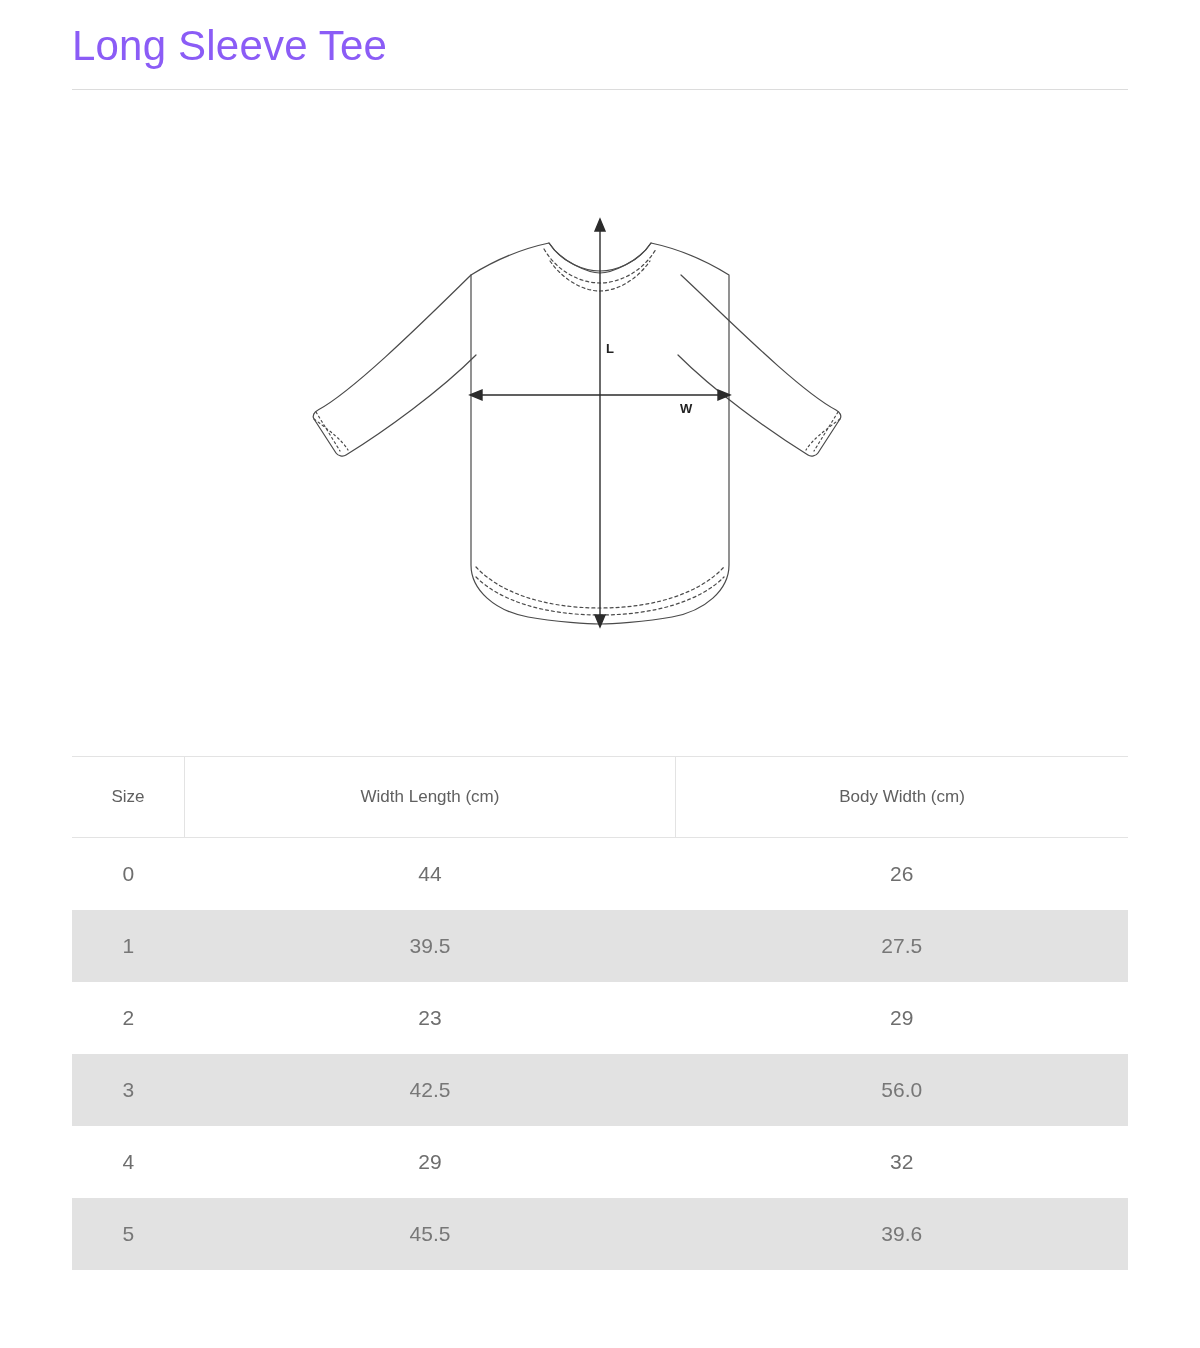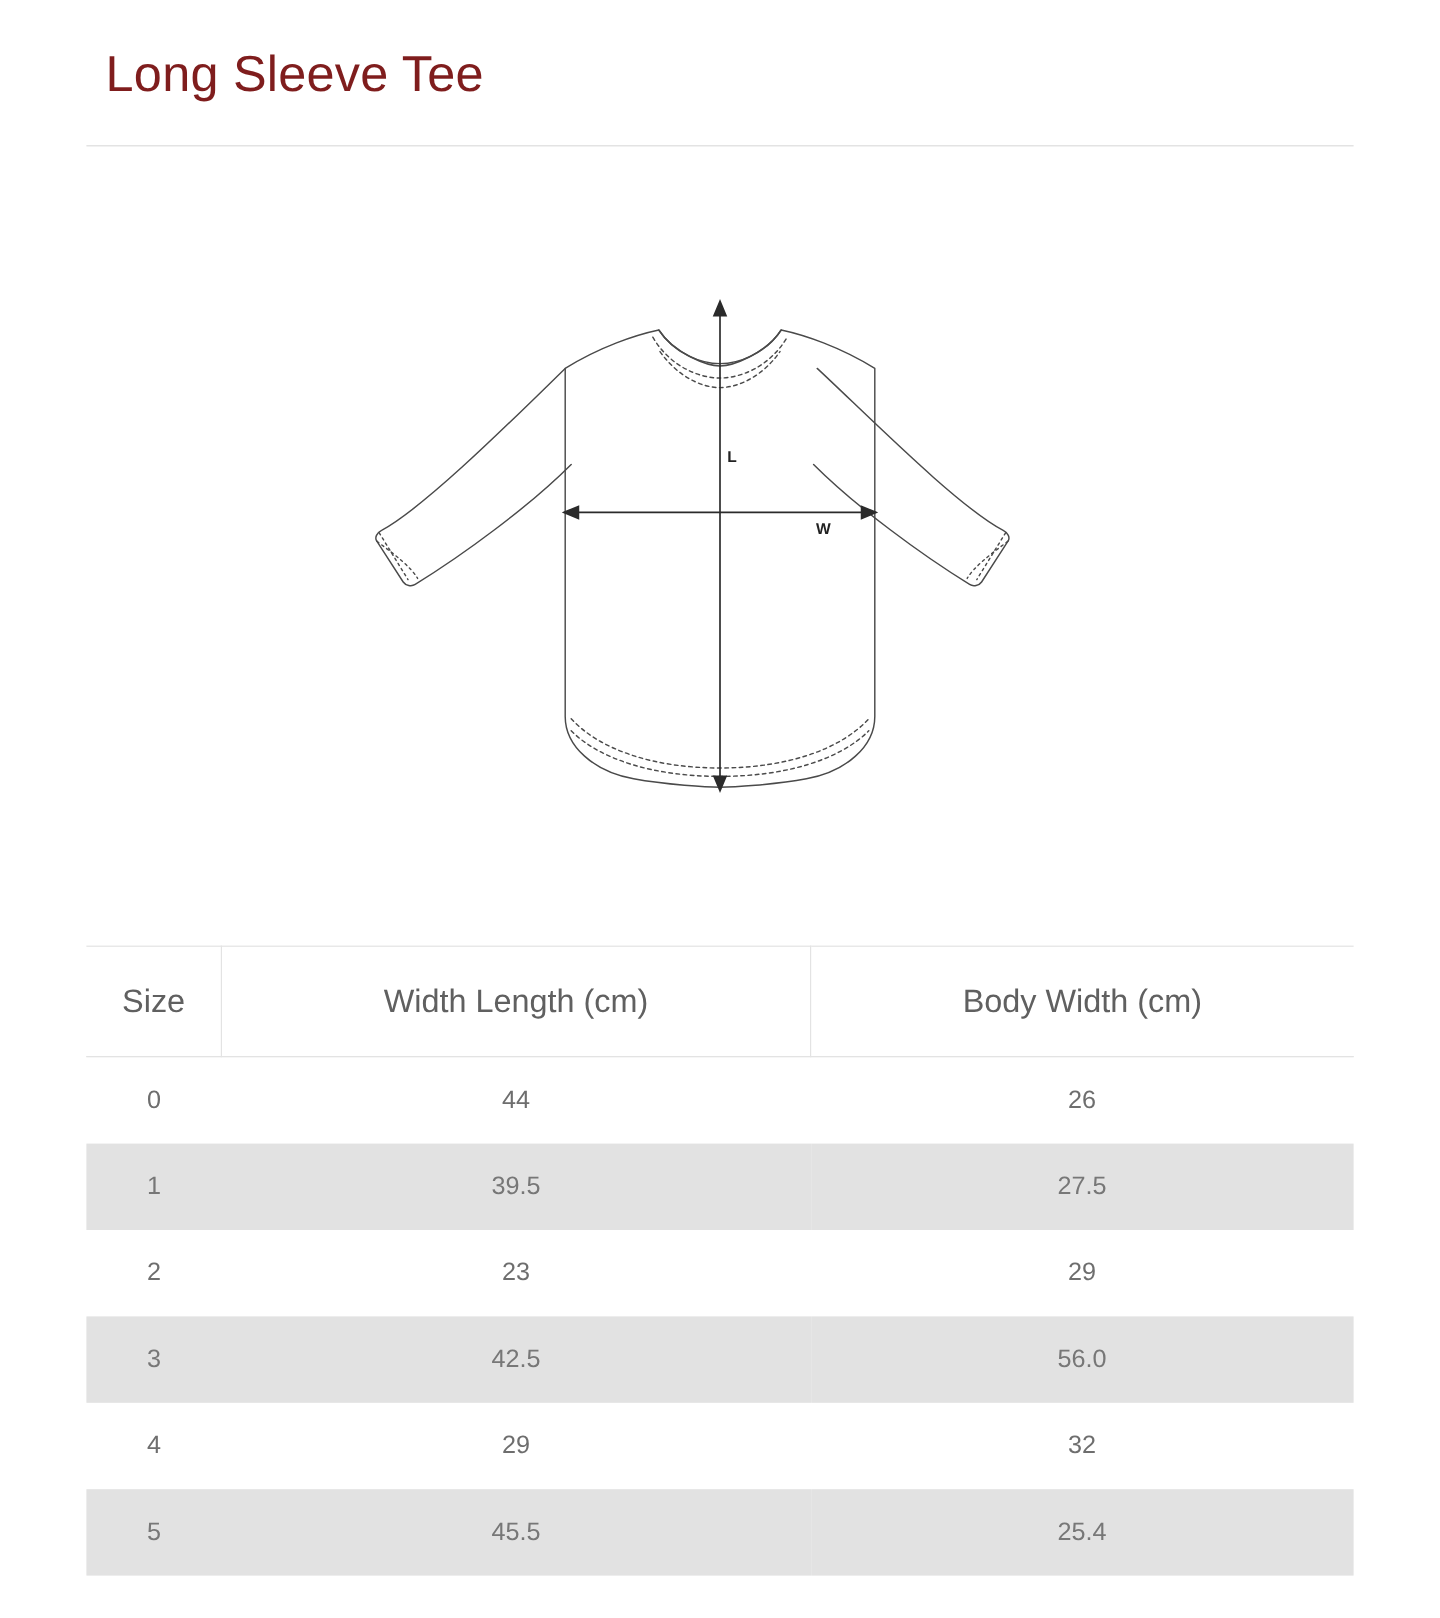--- a/index.html
+++ b/index.html
@@ -18,23 +18,23 @@
   .page {
     width: 1200px;
     height: 1348px;
     box-sizing: border-box;
     padding: 0 72px;
     position: relative;
   }
   .title {
     font-size: 42px;
     font-weight: 400;
-    color: #7f1d1d;
+    color: #8b5cf6;
     letter-spacing: 0.2px;
-    margin: 16px;
+    margin: 0;
     padding-top: 20px;
     padding-bottom: 16px;
     line-height: 1.25;
   }
   .title-rule {
     border: 0;
     border-top: 1px solid #dcdcdc;
     margin: 0 0 0 0;
   }
   .diagram-wrap {
@@ -47,21 +47,21 @@
     display: block;
   }
   .size-table {
     width: 100%;
     border-collapse: collapse;
     table-layout: fixed;
     margin-top: 6px;
   }
   .size-table th {
     font-weight: 400;
-    font-size: 27px;
+    font-size: 17px;
     color: #606060;
     padding: 30px 0 30px 0;
     text-align: center;
     border-top: 1px solid #e3e3e3;
     border-bottom: 1px solid #e3e3e3;
   }
   .size-table th.col-size {
     width: 112px;
     border-right: 1px solid #e3e3e3;
   }
@@ -165,18 +165,18 @@
         <td>56.0</td>
       </tr>
       <tr>
         <td>4</td>
         <td>29</td>
         <td>32</td>
       </tr>
       <tr class="alt">
         <td>5</td>
         <td>45.5</td>
-        <td>25.4</td>
+        <td>39.6</td>
       </tr>
     </tbody>
   </table>
 
 </div>
 
 </body></html>

